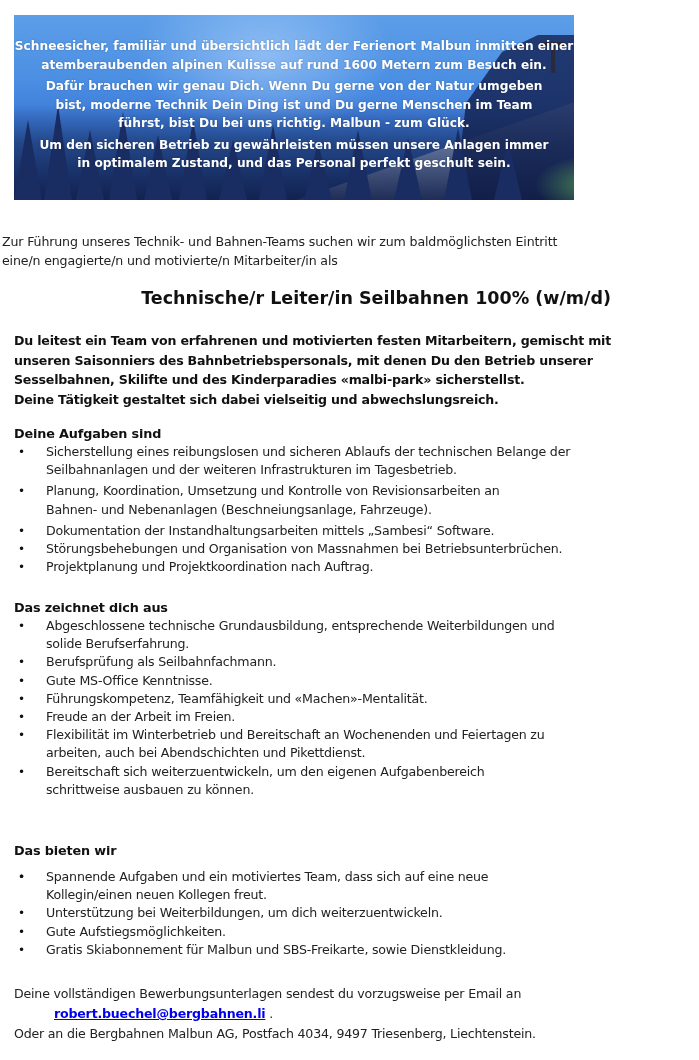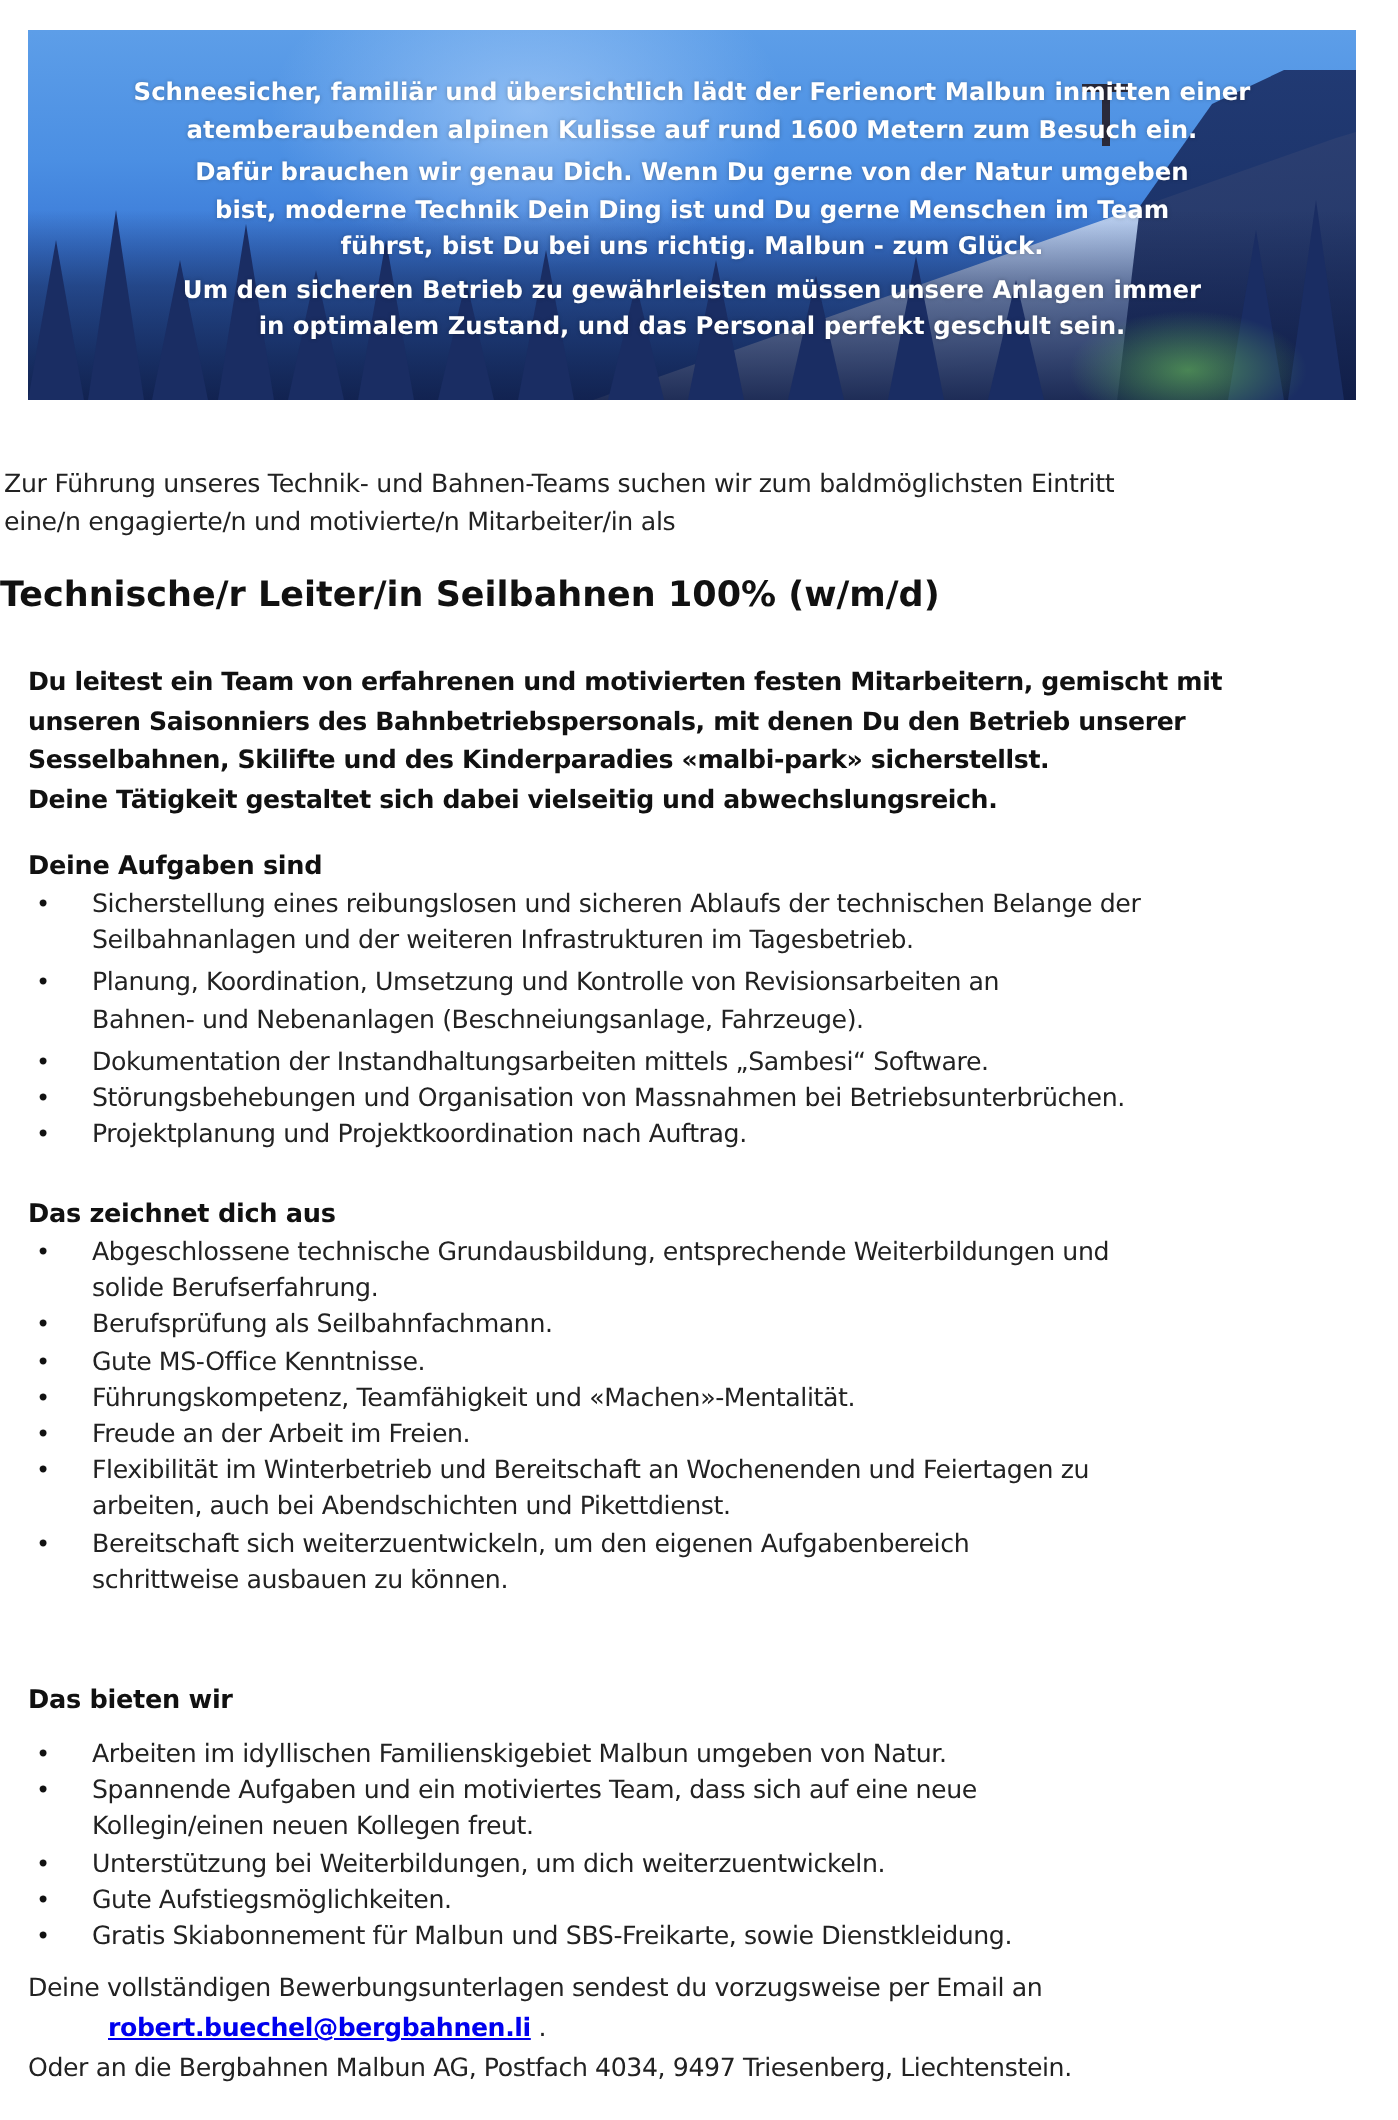--- a/index.html
+++ b/index.html
@@ -1,20 +1,20 @@
 <!DOCTYPE html>
 <html><head>
   <meta charset="utf-8">
   <style>
     * { box-sizing: border-box; margin: 0; padding: 0; }
     html, body { width: 699px; height: 1060px; background: #ffffff; overflow: hidden; }
     body { font-family: "DejaVu Sans", sans-serif; color: #1a1a1a; position: relative; }
 
     .banner {
-      position: absolute; left: 14px; top: 15px; width: 664px; height: 185px;
+      position: absolute; left: 14px; top: 15px; width: 560px; height: 185px;
       overflow: hidden;
       background: linear-gradient(180deg, #5d9ee8 0%, #4b8fe3 35%, #3a78d6 60%, #2b5fb3 100%);
     }
     .banner .sky-glow {
       position: absolute; left: 120px; top: -40px; width: 260px; height: 160px;
       background: radial-gradient(ellipse at center, rgba(190,220,255,0.55) 0%, rgba(190,220,255,0) 70%);
     }
     .banner .slope {
       position: absolute; left: 240px; top: 30px; width: 460px; height: 200px;
       background: linear-gradient(160deg, rgba(255,255,255,0) 0%, rgba(230,240,255,0.85) 35%, rgba(200,220,250,0.9) 55%, rgba(120,160,230,0.6) 100%);
@@ -54,21 +54,21 @@
       text-shadow: 0 0 2px rgba(0,0,0,0.25);
     }
     .banner-text p { margin-bottom: 3px; }
 
     .intro {
       position: absolute; left: 2px; top: 232px; width: 670px;
       font-size: 12.6px; line-height: 19px; color: #222;
       letter-spacing: -0.15px;
     }
     .job-title {
-      position: absolute; left: 0; top: 288px; width: 611px; text-align: left;
+      position: absolute; left: 0; top: 288px; width: 611px; text-align: right;
       font-size: 17.5px; font-weight: bold; color: #111;
     }
     .summary {
       position: absolute; left: 14px; top: 331px; width: 670px;
       font-size: 12.6px; line-height: 19.5px; font-weight: bold; color: #111;
       letter-spacing: -0.2px;
     }
     .section { position: absolute; left: 14px; width: 670px; }
     .section h3 {
       font-size: 12.8px; font-weight: bold; color: #111; line-height: 18px;
@@ -218,21 +218,20 @@
       <span>schrittweise ausbauen zu können.</span>
     </li>
   </ul>
 </div>
 
 <div class="section sec3">
   <h3>Das bieten wir</h3>
   <ul>
     <li>
       <span class="bullet">•</span>
-      <span>Arbeiten im idyllischen Familienskigebiet Malbun umgeben von Natur.</span>
     </li>
     <li>
       <span class="bullet">•</span>
       <span>Spannende Aufgaben und ein motiviertes Team, dass sich auf eine neue</span><br>
       <span>Kollegin/einen neuen Kollegen freut.</span>
     </li>
     <li>
       <span class="bullet">•</span>
       <span>Unterstützung bei Weiterbildungen, um dich weiterzuentwickeln.</span>
     </li>

